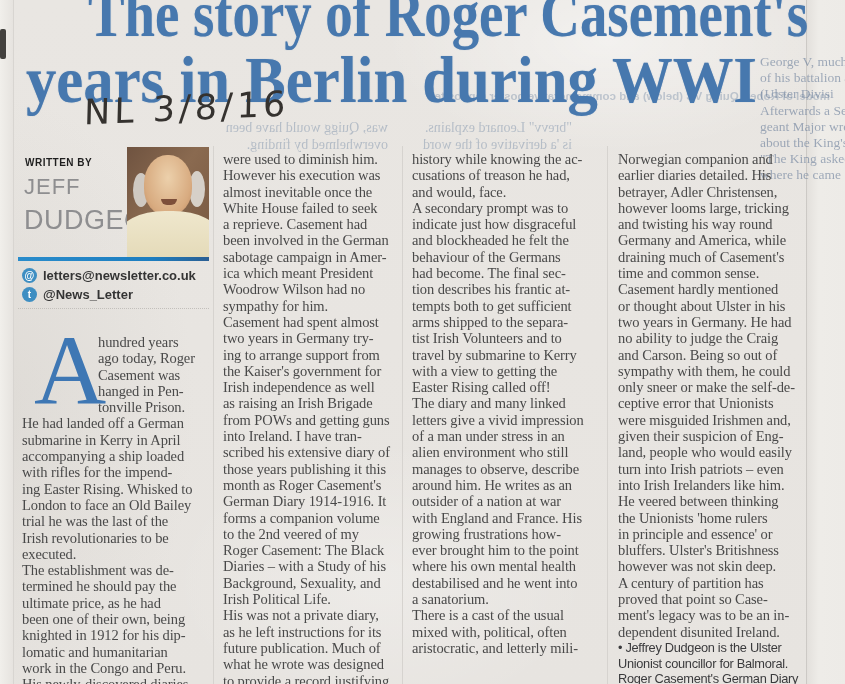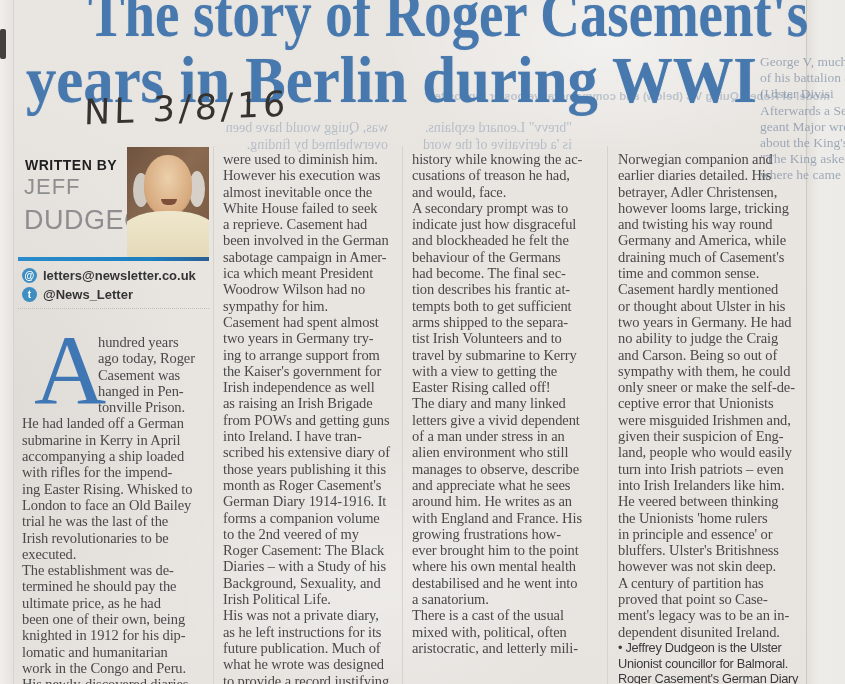--- a/index.html
+++ b/index.html
@@ -28,21 +28,21 @@
   
   .ghost{position:absolute;color:#6f86a3;opacity:.42;white-space:nowrap;}
   .ghost.mirror{transform:scaleX(-1);transform-origin:center;}
   .ghost-caption{left:350px;top:90px;width:480px;font-family:"Liberation Sans",sans-serif;font-weight:bold;font-size:11.5px;opacity:.38;}
   .ghost-c2{left:228px;top:119px;width:160px;font-size:14px;line-height:17px;}
   .ghost-c3{left:402px;top:119px;width:170px;font-size:14px;line-height:17px;}
   .ghost-right{left:760px;top:54px;font-size:13.5px;line-height:16.2px;color:#5c7292;opacity:.55;}
 
   
   .byline{position:absolute;left:18px;top:147px;width:191px;height:165px;}
-  .written-by{position:absolute;left:7px;top:10px;font-family:"Liberation Sans",sans-serif;font-weight:bold;font-size:14px;letter-spacing:.5px;color:#1f1f1f;}
+  .written-by{position:absolute;left:7px;top:10px;font-family:"Liberation Sans",sans-serif;font-weight:bold;font-size:10px;letter-spacing:.5px;color:#1f1f1f;}
   .author-first{position:absolute;left:6px;top:27px;font-family:"Liberation Sans",sans-serif;font-size:22px;font-weight:500;letter-spacing:1px;color:#8e8e90;}
   .author-last{position:absolute;left:6px;top:58px;font-family:"Liberation Sans",sans-serif;font-size:27px;font-weight:500;letter-spacing:.5px;color:#8e8e90;}
   .photo{position:absolute;left:109px;top:0;width:82px;height:110px;overflow:hidden;background:linear-gradient(125deg,#6f5340 0%,#8a6a50 45%,#77573f 100%);}
   .photo .hair-l{position:absolute;left:6px;top:26px;width:16px;height:34px;background:#cfc9c2;border-radius:50%;}
   .photo .hair-r{position:absolute;right:4px;top:24px;width:16px;height:36px;background:#d6d0c8;border-radius:50%;}
   .photo .head{position:absolute;left:17px;top:8px;width:48px;height:60px;border-radius:48% 48% 44% 44%;background:radial-gradient(ellipse at 50% 38%,#ecd0ab,#d8ab80 68%,#bd8a61);}
   .photo .smile{position:absolute;left:34px;top:52px;width:16px;height:6px;border-radius:0 0 10px 10px;background:#7d4f3a;}
   .photo .body{position:absolute;left:-8px;top:64px;width:100px;height:52px;border-radius:46% 46% 0 0;background:linear-gradient(#efe7cd,#e3d9b6);}
   .blue-rule{position:absolute;left:0;top:110px;width:191px;height:4px;background:linear-gradient(90deg,#2a8ccb,#1d7ec0 70%,#2b5f93);}
   .contact-row{position:absolute;left:4px;font-family:"Liberation Sans",sans-serif;font-size:13px;font-weight:600;color:#343434;display:flex;align-items:center;gap:6px;}
@@ -203,26 +203,26 @@
       <div class="tline">behaviour of the Germans</div>
       <div class="tline">had become. The final sec-</div>
       <div class="tline">tion describes his frantic at-</div>
       <div class="tline">tempts both to get sufficient</div>
       <div class="tline">arms shipped to the separa-</div>
       <div class="tline">tist Irish Volunteers and to</div>
       <div class="tline">travel by submarine to Kerry</div>
       <div class="tline">with a view to getting the</div>
       <div class="tline">Easter Rising called off!</div>
       <div class="tline">The diary and many linked</div>
-      <div class="tline">letters give a vivid dependent</div>
+      <div class="tline">letters give a vivid impression</div>
       <div class="tline">of a man under stress in an</div>
       <div class="tline">alien environment who still</div>
       <div class="tline">manages to observe, describe</div>
-      <div class="tline">and appreciate what he sees</div>
       <div class="tline">around him. He writes as an</div>
+      <div class="tline">outsider of a nation at war</div>
       <div class="tline">with England and France. His</div>
       <div class="tline">growing frustrations how-</div>
       <div class="tline">ever brought him to the point</div>
       <div class="tline">where his own mental health</div>
       <div class="tline">destabilised and he went into</div>
       <div class="tline">a sanatorium.</div>
       <div class="tline">There is a cast of the usual</div>
       <div class="tline">mixed with, political, often</div>
       <div class="tline">aristocratic, and letterly mili-</div>
     </div>

